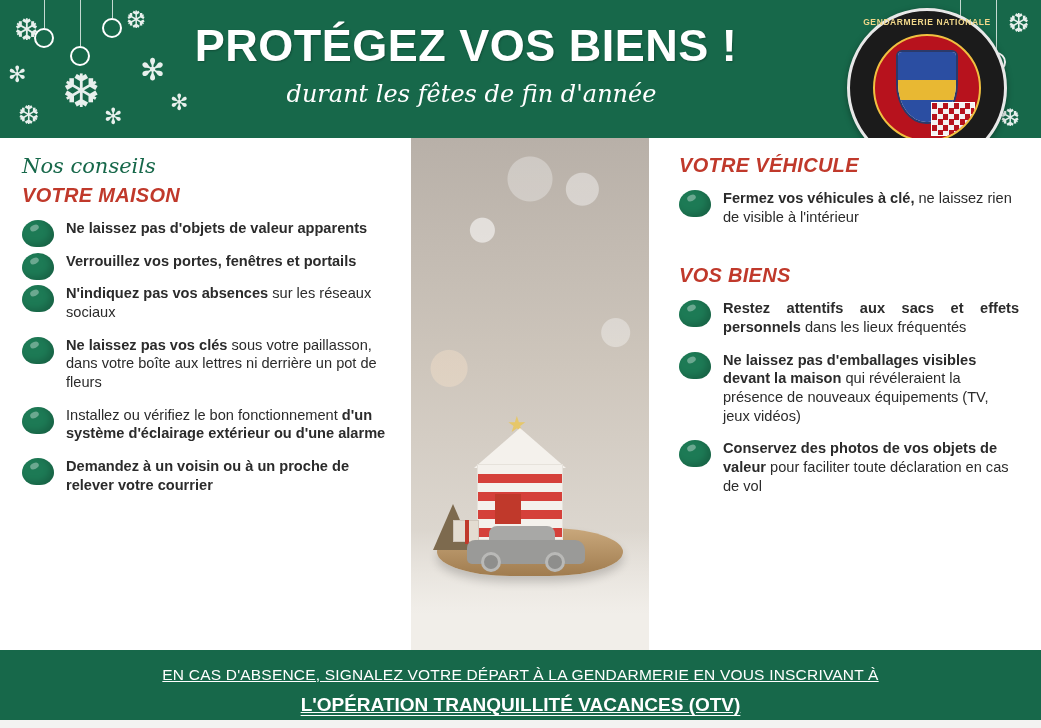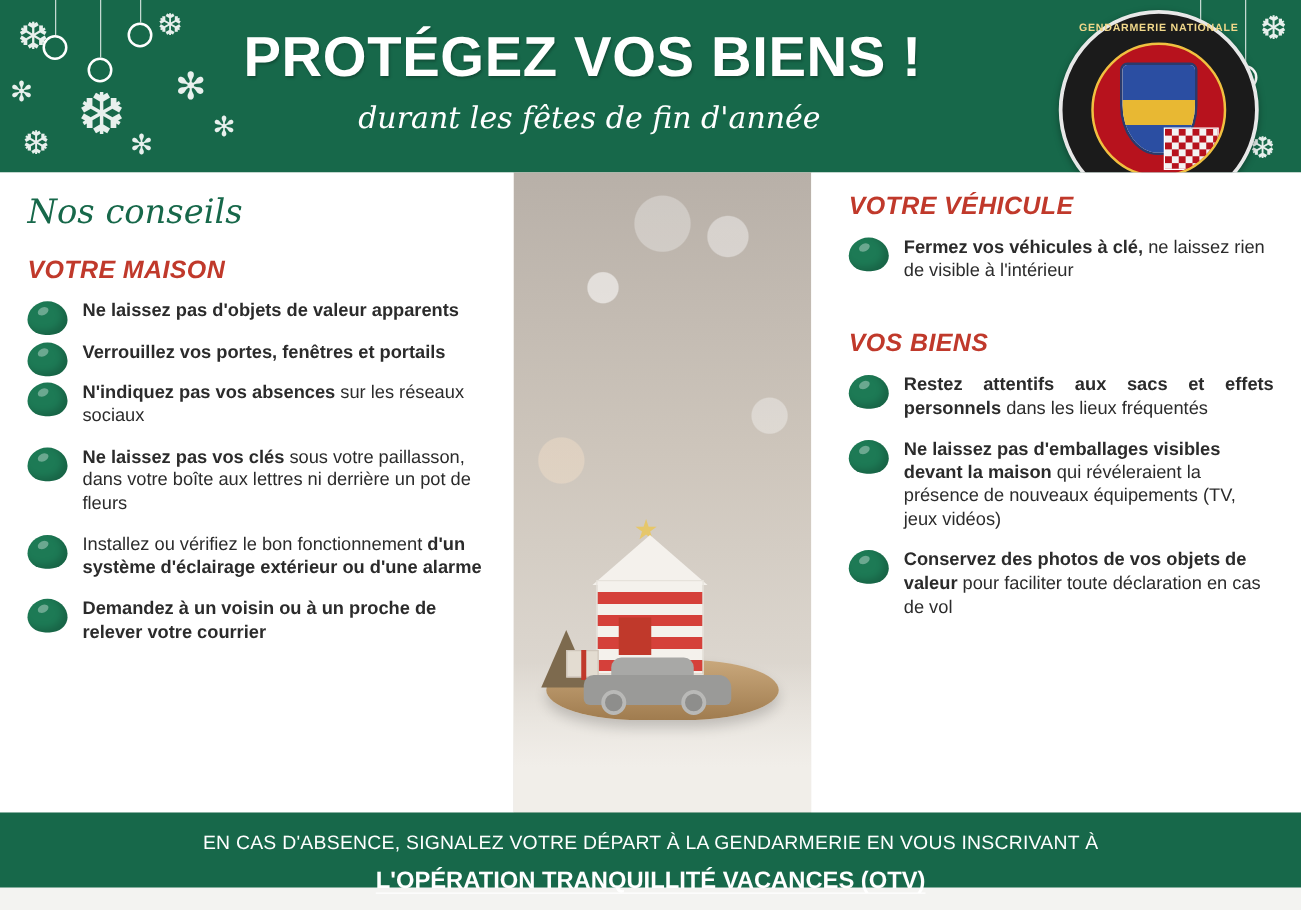--- a/index.html
+++ b/index.html
@@ -125,23 +125,23 @@
   }
   .col-right {
     position: absolute; left: 649px; top: 0; width: 392px; height: 512px;
     background: #ffffff;
     padding: 14px 22px 0 30px;
   }
 
   .nos-conseils {
     font-family: "DejaVu Serif", serif;
     font-style: italic;
-    font-size: 27px;
+    font-size: 21px;
     color: #17684a;
-    margin: 2px 0 20px 0;
+    margin: 2px 0 6px 0;
   }
   .section-title {
     color: #c0392b;
     font-size: 20px;
     font-weight: bold;
     letter-spacing: .3px;
     margin-bottom: 12px;
     font-style: italic;
   }
   .section-title.right { margin-top: 2px; }
@@ -251,25 +251,26 @@
     position: absolute; left: 22px; bottom: 100px;
     width: 0; height: 0;
     border-left: 20px solid transparent;
     border-right: 20px solid transparent;
     border-bottom: 46px solid #7d6a4e;
   }
 
   
   .footer {
     position: absolute; left: 0; top: 650px;
-    width: 1041px; height: 60px;
+    width: 1041px; height: 70px;
     background: #17684a;
     color: #ffffff;
     text-align: center;
     padding-top: 16px;
+    text-decoration: underline;
   }
   .footer-line1 { font-size: 15.5px; letter-spacing: .2px; }
   .footer-line2 {
     font-size: 19px; font-weight: bold; margin-top: 10px;
     text-decoration: underline; text-underline-offset: 4px;
   }
 </style>
 </head>
 <body>
 

